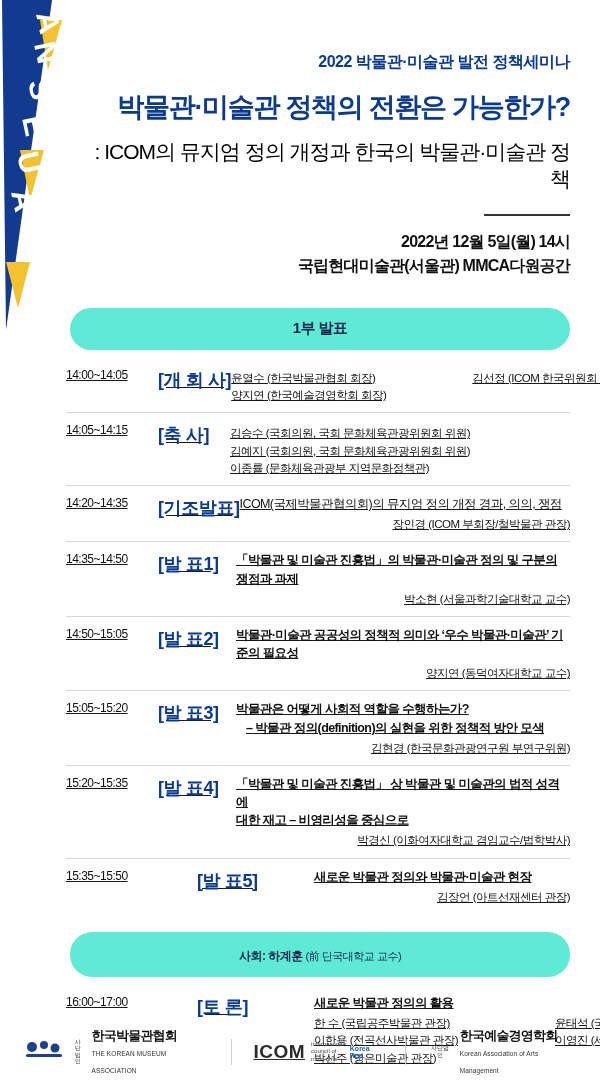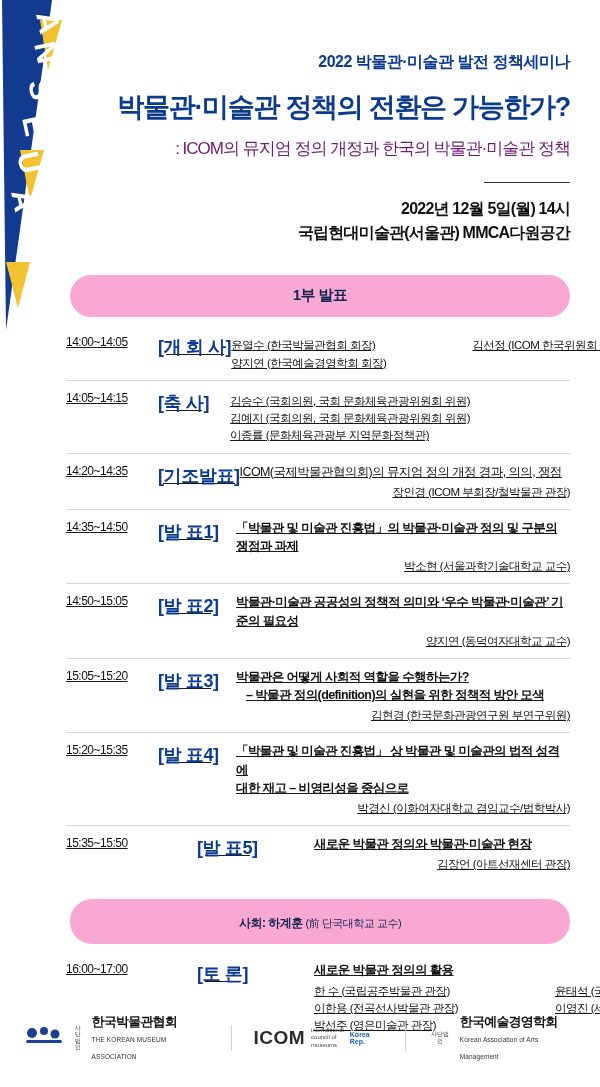--- a/index.html
+++ b/index.html
@@ -38,43 +38,43 @@
   }
   .main-title {
     font-size: 27px;
     font-weight: bold;
     color: #0b3a8f;
     letter-spacing: -1.3px;
     line-height: 1.25;
   }
   .sub-title {
     margin-top: 13px;
-    font-size: 17px;
-    color: #701a75;
+    font-size: 21px;
+    color: #000000;
     letter-spacing: -1px;
     line-height: 1.3;
   }
   .rule {
     margin: 22px 0 14px auto;
     width: 86px;
     height: 1.5px;
     background: #333;
   }
   .when {
     font-size: 16px;
     font-weight: bold;
     color: #111;
     letter-spacing: -0.8px;
     line-height: 1.5;
   }
 
   
   .band {
     margin: 30px 30px 0 70px;
-    background: #f9a8d4;
+    background: #5eead4;
     border-radius: 22px;
     padding: 11px 0 12px;
     text-align: center;
   }
   .band-title {
     font-size: 15px;
     font-weight: bold;
     color: #14264e;
     letter-spacing: -0.6px;
   }
@@ -135,42 +135,42 @@
   .people .cols {
     display: flex;
     gap: 26px;
   }
   .people .col { flex: 0 0 auto; }
   .people .c1 { width: 215px; }
 
   
   .footer {
     position: absolute;
-    left: 0; right: 0; bottom: 24px;
+    left: 0; right: 0; bottom: 10px;
     display: flex;
     align-items: center;
     justify-content: center;
     gap: 22px;
     padding: 0 24px;
   }
   .logo { display: flex; align-items: center; gap: 6px; }
   .logo-txt { line-height: 1.05; }
   .logo-kr {
     font-size: 13px; font-weight: bold; color: #111; letter-spacing: -0.8px;
   }
   .logo-en {
     font-size: 6.5px; color: #333; letter-spacing: 0.1px;
   }
   .logo-tiny { font-size: 6px; color: #444; line-height: 1.25; }
   .badge-sa {
     font-size: 6px; color: #333; line-height: 1.1; text-align: center;
     border: 0; padding-right: 2px;
   }
   .icom-word {
-    font-size: 19px; font-weight: bold; color: #2b2b2b; letter-spacing: 0.5px;
+    font-size: 19px; font-weight: bold; color: #2b2b2b; letter-spacing: 0.5px; text-decoration: underline;
   }
   .korea-rep { font-size: 7px; font-weight: bold; color: #1c5fb5; }
   .divider-v { width:1px; height:26px; background:#cfcfcf; }
 </style>
 </head>
 <body>
 
 <div class="corner-mark">
   <svg width="90" height="360" viewBox="0 0 90 360" xmlns="http://www.w3.org/2000/svg">
     <g fill="#123a8f">

